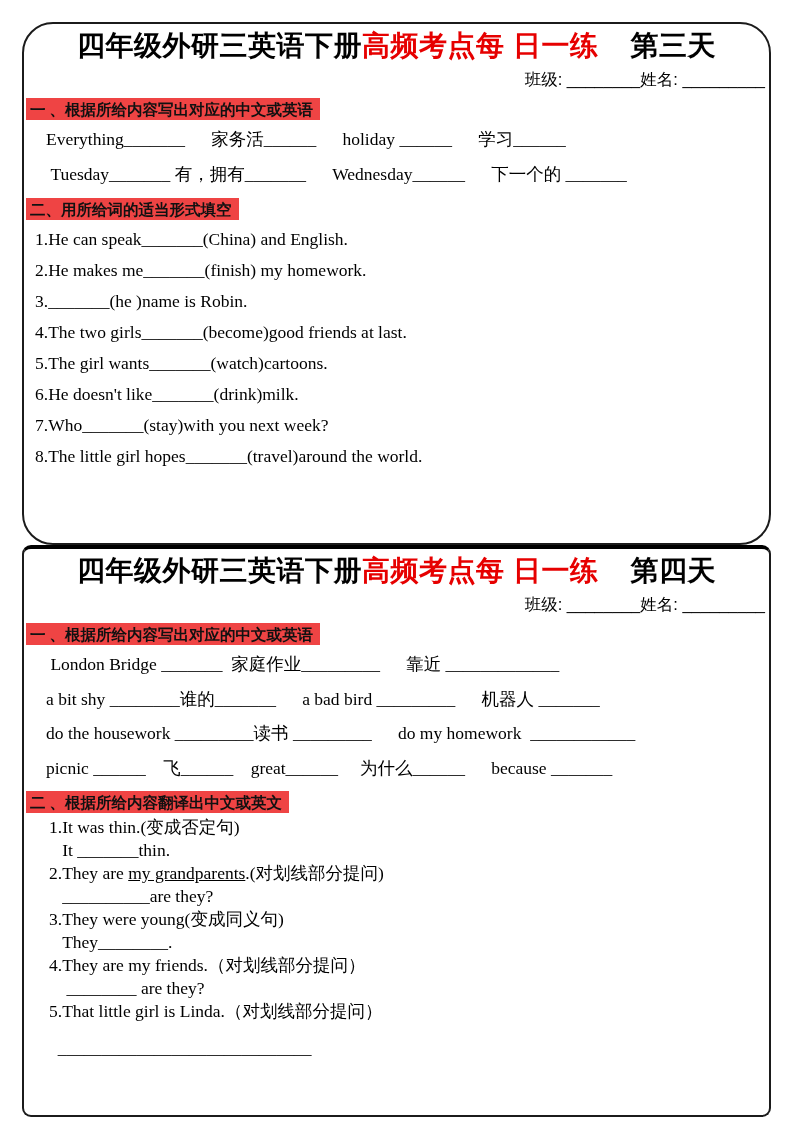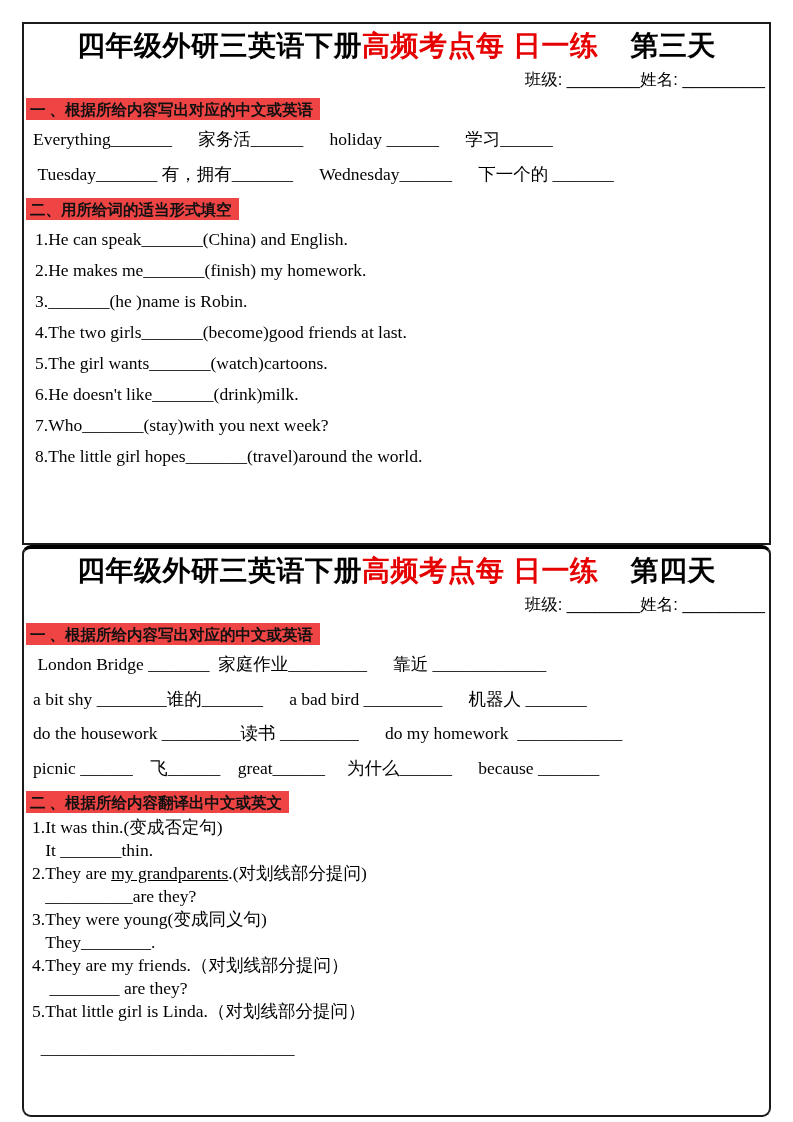--- a/index.html
+++ b/index.html
@@ -1,45 +1,45 @@
 <!DOCTYPE html>
 <html><head>
 <meta charset="utf-8">
 <style>
   html,body { margin:0; padding:0; background:#fff; }
   .page { width:793px; height:1122px; background:#ffffff; position:relative; overflow:hidden;
           color:#000; }
   .sheet { margin:0 22px; border:2px solid #1b1b1b; box-sizing:border-box; overflow:hidden; background:#fff; }
-  .s1 { margin-top:22px; height:523px; border-bottom:2px solid #1b1b1b; }
+  .s1 { margin-top:22px; height:523px; border-bottom:2px solid #1b1b1b;border-radius:31px; }
   .s2 { height:572px; border-top:4px solid #000;border-radius:9px; }
 
   .title { margin:6px 0 0 0; text-align:center; font-family:"Liberation Sans", sans-serif;
            font-weight:bold; font-size:28px; line-height:32px; letter-spacing:0.5px; white-space:pre-wrap; }
   .title .red { color:#e60000; }
   .title .day { margin-left:32px; }
 
   .idline { text-align:right; padding-right:4px; margin-top:4px;
             font-family:"Liberation Sans", sans-serif; font-size:16.5px; line-height:26px; white-space:pre-wrap; }
 
   .hlrow { margin-top:6px; height:22px; }
   .hl { display:inline-block; background:#ef4444; color:#111;
         font-family:Liberation Serif, serif; font-weight:bold; font-size:15.5px;
         line-height:19px; padding:2px 7px 1px 4px; margin-left:2px; }
 
-  .vocab { font-family:"Liberation Serif", serif; font-size:17.5px; padding-left:9px;
+  .vocab { font-family:"Liberation Serif", serif; font-size:17.5px; padding-left:22px;
            line-height:35px; white-space:pre-wrap; }
   .s2 .vocab { line-height:34.5px; }
   .vocabs { margin-top:2px; }
 
   .items1 { margin-top:4px; }
   .item { font-family:"Liberation Serif", serif; font-size:17.5px; padding-left:11px;
           line-height:31px; white-space:pre-wrap; }
 
   .items2 { margin-top:3px; }
-  .item2 { font-family:"Liberation Serif", serif; font-size:17.5px; padding-left:8px;
+  .item2 { font-family:"Liberation Serif", serif; font-size:17.5px; padding-left:25px;
            line-height:23px; white-space:pre-wrap; }
   .item2 .u { text-decoration:underline; }
   .ans-gap { margin-top:14px; }
 </style>
 </head>
 <body>
 
 <div class="page">
 
   <section class="sheet s1">

